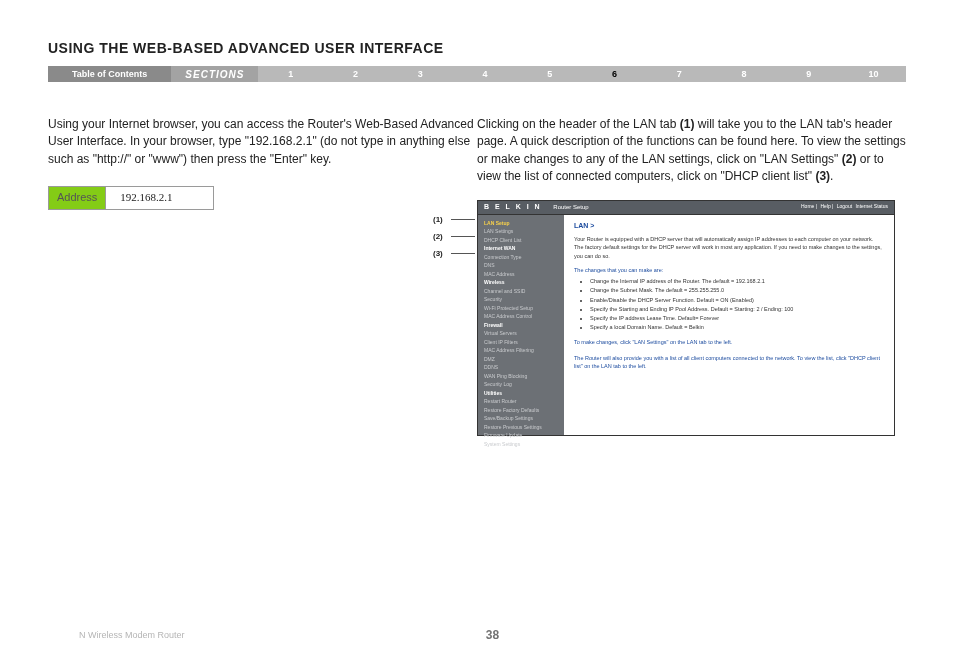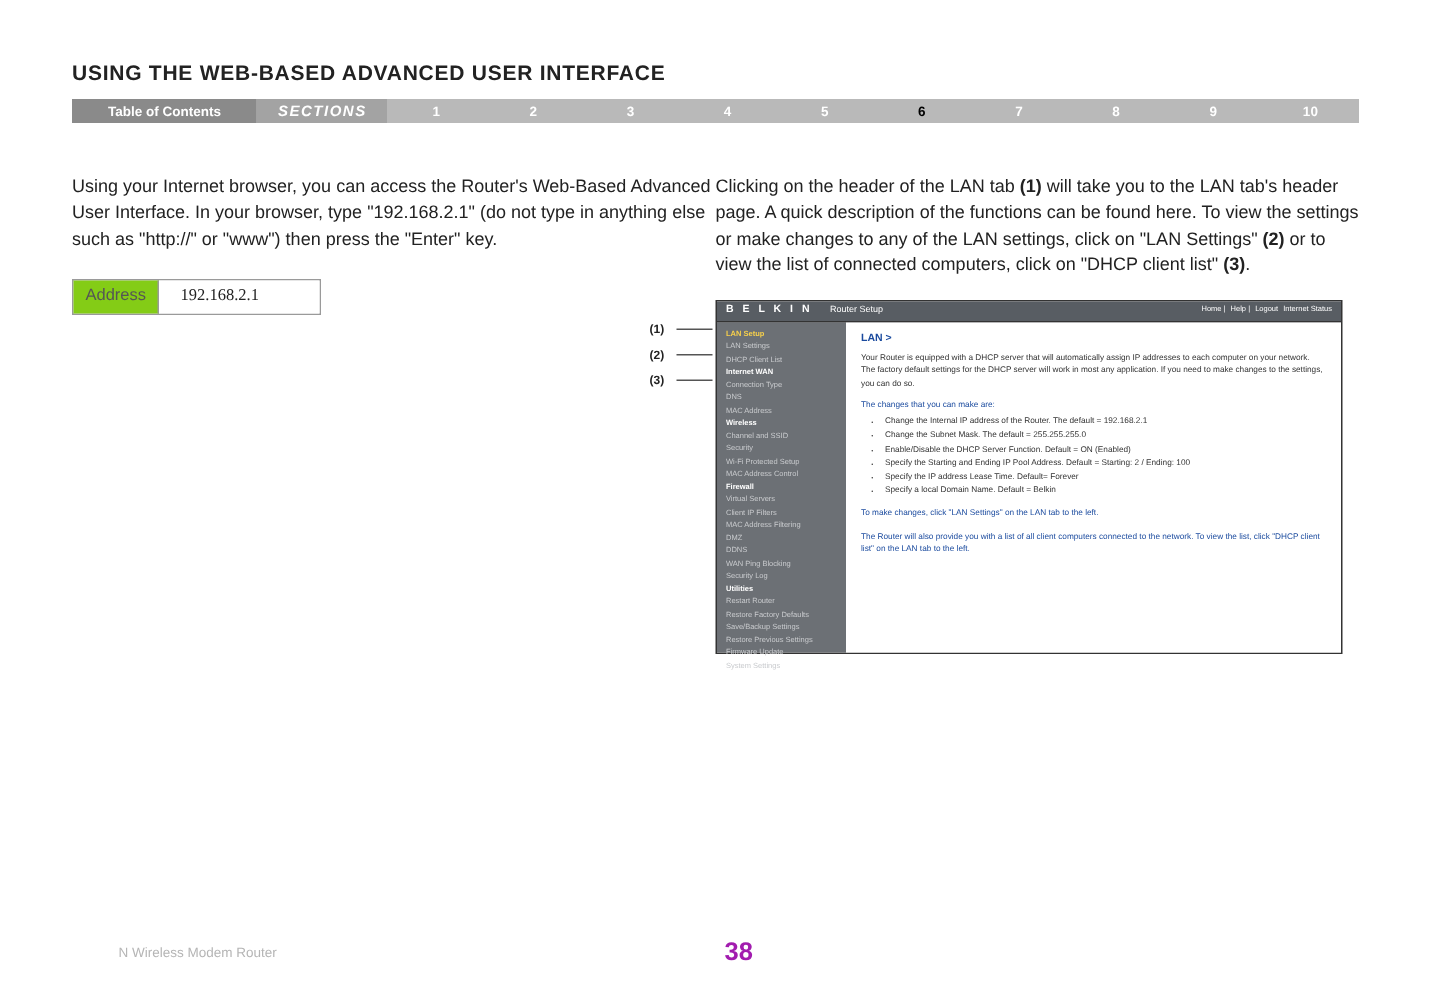--- a/index.html
+++ b/index.html
@@ -152,21 +152,21 @@
     left: 59px;
     right: 48px;
     bottom: 28px;
     display: flex;
     align-items: center;
     justify-content: space-between;
     font-size: 9px;
     color: #b5b5b5;
     margin-left: 20px;
   }
-  .footer .pn { position:absolute; left:50%; transform:translateX(-50%); font-weight: bold; color: #a21caf; font-size: 17px; }
+  .footer .pn { position:absolute; left:50%; transform:translateX(-50%); font-weight: bold; color: #737373; font-size: 12px; }
 </style>
 </head>
 <body>
 
 <div class="page-title">USING THE WEB-BASED ADVANCED USER INTERFACE</div>
 
 <div class="nav-bar">
   <div class="toc">Table of Contents</div>
   <div class="sections">SECTIONS</div>
   <div class="num">1</div>

